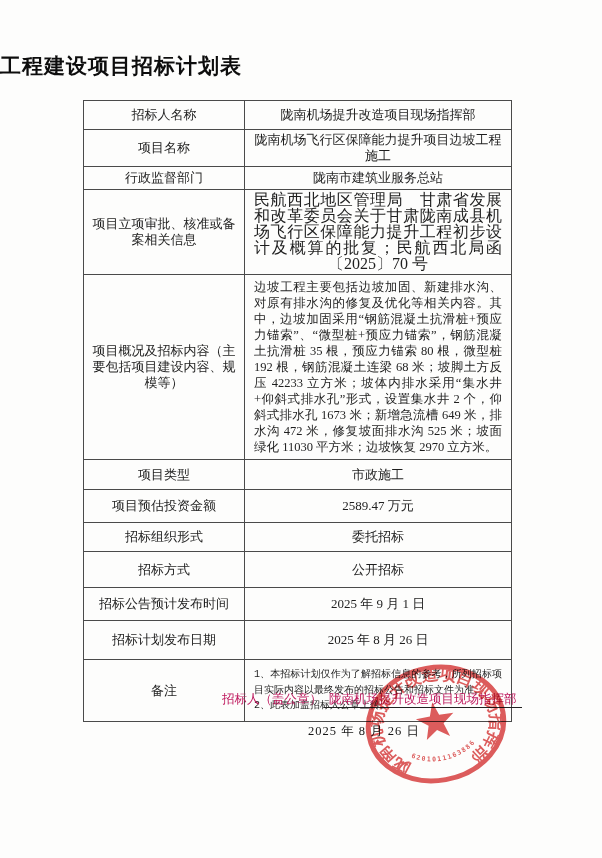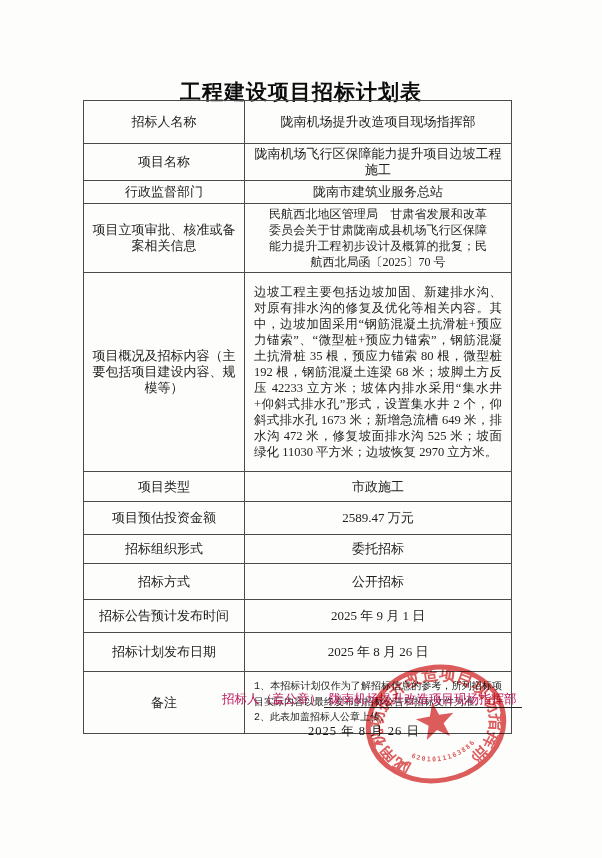--- a/index.html
+++ b/index.html
@@ -3,42 +3,42 @@
 <meta charset="utf-8">
 <style>
   html,body{margin:0;padding:0;}
   body{
     width:602px;height:858px;position:relative;overflow:hidden;
     background:#fdfdfc;
     font-family:"Liberation Serif","DejaVu Serif",serif;
     color:#1e1e1e;
   }
   .doc-title{
-    position:absolute;top:78px;left:0;width:602px;
-    text-align:center;font-size:21px;font-weight:bold;color:#0d0d0d;
+    position:absolute;top:52px;left:0;width:602px;
+    font-size:21px;font-weight:bold;color:#0d0d0d;
     font-family:"Liberation Sans","DejaVu Sans",sans-serif;
     letter-spacing:1px;
   }
   table.plan{
     position:absolute;left:83px;top:100px;width:429px;
     border-collapse:collapse;table-layout:fixed;
     border:1.5px solid #3c3c3c;
   }
   table.plan td{
     border:1px solid #4a4a4a;
     padding:2px 8px;
     font-size:13px;line-height:16px;
     vertical-align:middle;
   }
   td.lbl{width:144px;text-align:center;}
   td.val{text-align:center;}
-  td.val.just-center{font-size:12px;text-align:justify;text-align-last:center;padding:2px 24px;}
-  td.val.just-left{font-size:12.5px;text-align:justify;text-align-last:left;padding:11px 9px;}
+  td.val.just-center{font-size:16px;text-align:justify;text-align-last:center;padding:2px 9px;}
+  td.val.just-left{font-size:12.5px;text-align:justify;text-align-last:left;padding:4px 9px;}
   td.val.pre-left{font-size:10px;text-align:justify;text-align-last:left;white-space:pre-line;padding:2px 9px;line-height:15.5px;font-family:Liberation Mono, monospace;}
-  tr.r1{height:43px;} tr.r2{height:26px;} tr.r3{height:23px;}
+  tr.r1{height:29px;} tr.r2{height:26px;} tr.r3{height:23px;}
   tr.r4{height:48px;} tr.r5{height:168px;} tr.r6{height:30px;}
   tr.r7{height:33px;} tr.r8{height:29px;margin-top:32px;} tr.r9{height:36px;}
   tr.r10{height:33px;} tr.r11{height:39px;} tr.r12{height:62px;}
   .signer-line{
     position:absolute;left:222px;top:691px;font-size:12.5px;color:#be185d;
     white-space:nowrap;
   }
   .signer-name{
     border-bottom:1px solid #222;padding:0 5px 1px 5px;margin-left:2px;
   }

